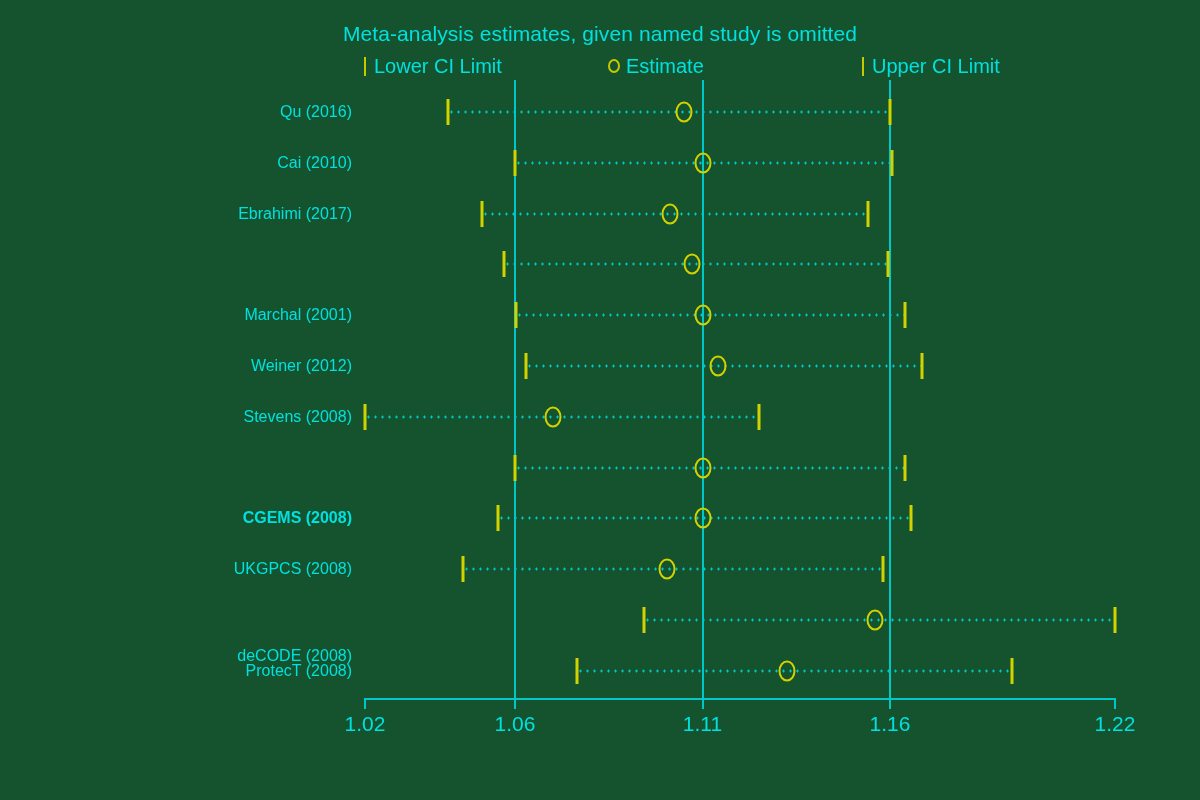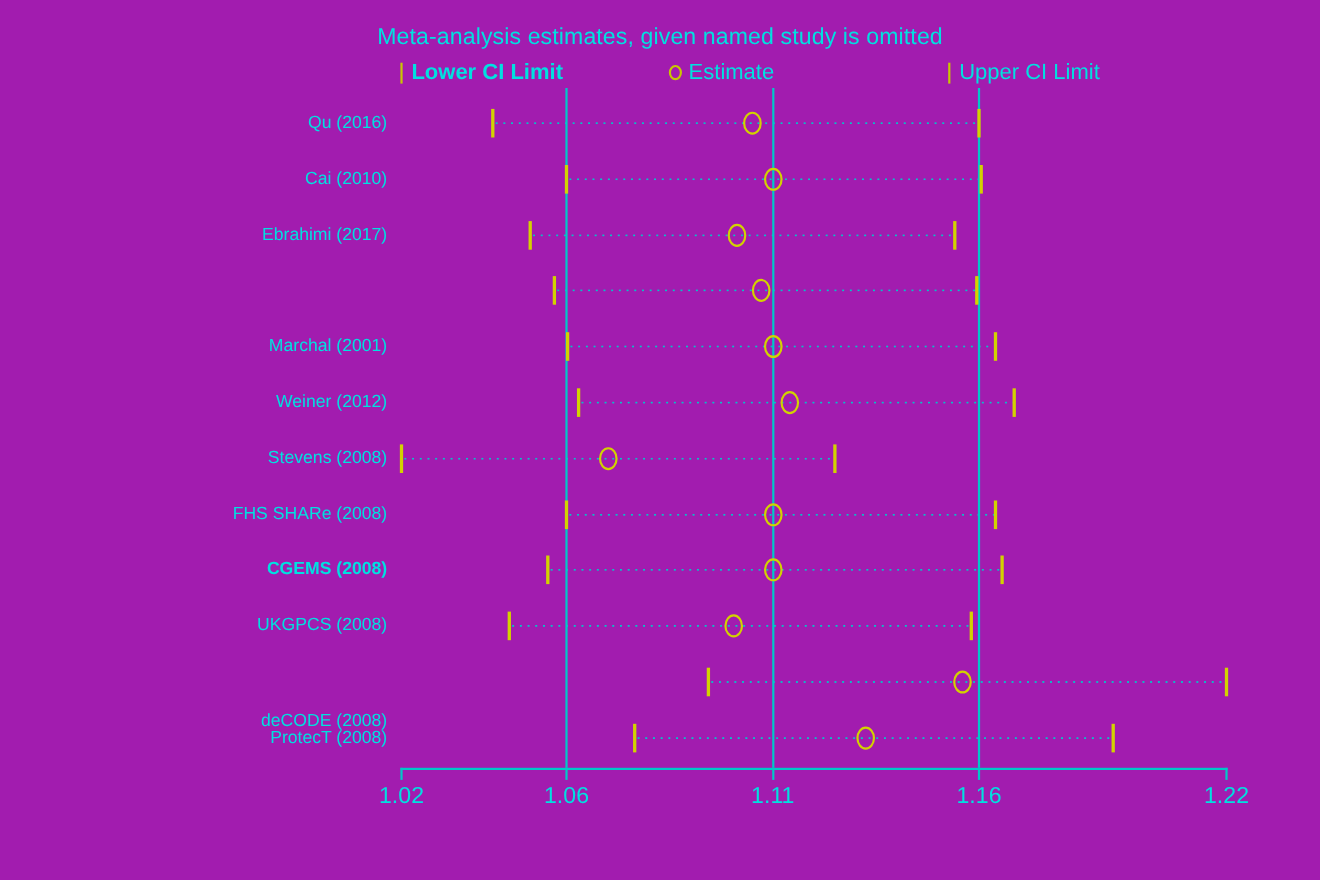--- a/index.html
+++ b/index.html
@@ -10,21 +10,21 @@
   body {
     width: 1200px;
     height: 800px;
     overflow: hidden;
     font-family: "Liberation Sans", sans-serif;
   }
   #plot {
     position: relative;
     width: 1200px;
     height: 800px;
-    background: #a21caf;
+    background: #14532d;
   }
   .title {
     position: absolute;
     left: 0;
     top: 22px;
     width: 1200px;
     text-align: center;
     color: #00e0e0;
     font-size: 21px;
     letter-spacing: 0.1px;
@@ -33,21 +33,21 @@
   .legend {
     position: absolute;
     top: 53px;
     height: 26px;
     display: flex;
     align-items: center;
     color: #00e0e0;
     font-size: 20px;
     white-space: nowrap;
   }
-  .legend-lower { left: 364px; font-weight: bold; }
+  .legend-lower { left: 364px; }
   .legend-est   { left: 608px; }
   .legend-upper { left: 862px; }
   .legend-bar {
     display: inline-block;
     width: 2px;
     height: 19px;
     background: #c8c800;
     margin-right: 8px;
   }
   .legend-circle {
@@ -145,21 +145,20 @@
     <span>Upper CI Limit</span>
   </div>
 
   <div class="ylabel-col" id="ylabels">
       <div class="ylabel" style="top: 112px;">Qu (2016)</div>
       <div class="ylabel" style="top: 162.8px;">Cai (2010)</div>
       <div class="ylabel" style="top: 213.6px;">Ebrahimi (2017)</div>
       <div class="ylabel" style="top: 315.2px;">Marchal (2001)</div>
       <div class="ylabel" style="top: 366px;">Weiner (2012)</div>
       <div class="ylabel" style="top: 416.8px;">Stevens (2008)</div>
-      <div class="ylabel" style="top: 467.6px;">FHS SHARe (2008)</div>
       <div class="ylabel" style="top: 518.4px; font-weight: bold;">CGEMS (2008)</div>
       <div class="ylabel" style="top: 569.2px;">UKGPCS (2008)</div>
       <div class="ylabel" style="top: 656px;">deCODE (2008)</div>
       <div class="ylabel" style="top: 670.8px;">ProtecT (2008)</div>
     </div>
 
   <div id="reflines">
       <div class="vline" style="left: 514px; top: 80px; height: 618px;"></div>
       <div class="vline" style="left: 701.5px; top: 80px; height: 618px;"></div>
       <div class="vline" style="left: 889px; top: 80px; height: 618px;"></div>

